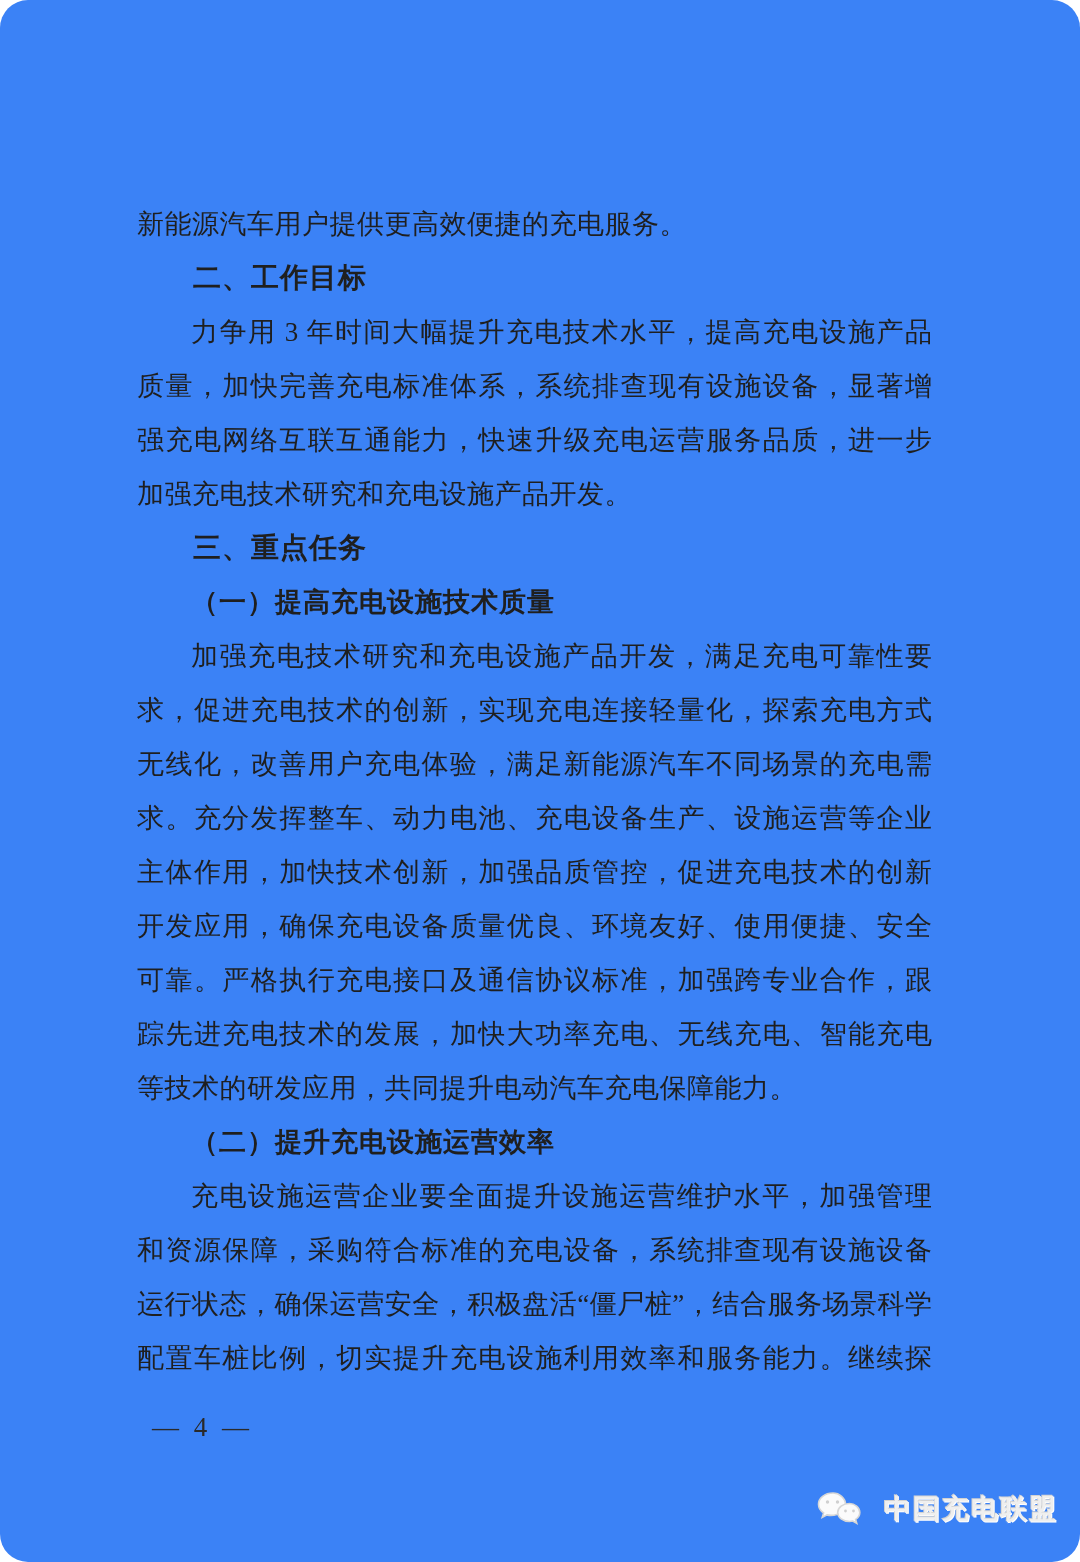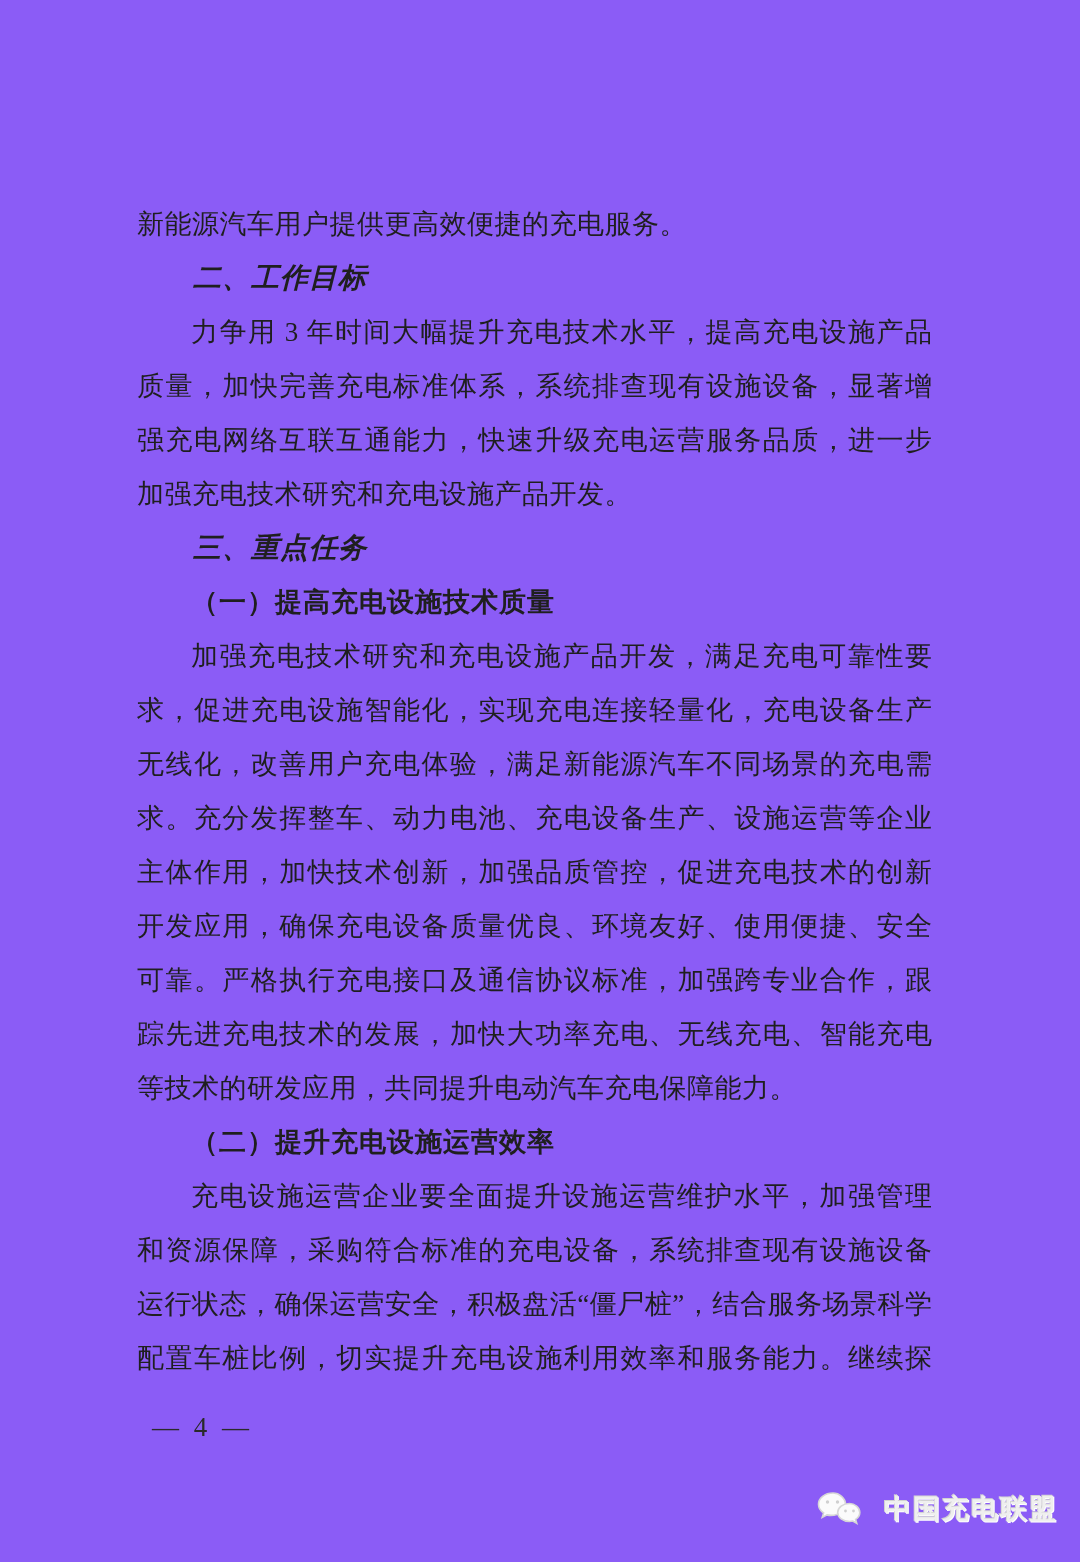--- a/index.html
+++ b/index.html
@@ -4,24 +4,25 @@
 <style>
   html, body {
     margin: 0;
     padding: 0;
     background: #ffffff;
   }
   .page {
     position: relative;
     width: 1080px;
     height: 1562px;
-    background: #8b5cf6;
+    background: #3b82f6;
     overflow: hidden;
     font-family: "Liberation Serif", serif;
     color: #1f1f1f;
+    border-radius: 28px;
   }
   .textblock {
     position: absolute;
     left: 137px;
     top: 197px;
     width: 795px;
   }
   .line {
     height: 54px;
     line-height: 54px;
@@ -38,21 +39,20 @@
     letter-spacing: 0;
   }
   .line.indent {
     text-indent: 2em;
   }
   .line.h1 {
     font-family: "Liberation Sans", sans-serif;
     font-weight: bold;
     font-size: 28px;
     letter-spacing: 1px;
-    font-style: italic;
   }
   .line.h2 {
     font-weight: bold;
     font-size: 27px;
     letter-spacing: 1px;
   }
   .page-number {
     position: absolute;
     left: 152px;
     top: 1402px;
@@ -91,21 +91,21 @@
   <div class="textblock">
     <div class="line">新能源汽车用户提供更高效便捷的充电服务。</div>
     <div class="line h1 indent">二、工作目标</div>
     <div class="line indent justify">力争用 3 年时间大幅提升充电技术水平，提高充电设施产品</div>
     <div class="line justify">质量，加快完善充电标准体系，系统排查现有设施设备，显著增</div>
     <div class="line justify">强充电网络互联互通能力，快速升级充电运营服务品质，进一步</div>
     <div class="line">加强充电技术研究和充电设施产品开发。</div>
     <div class="line h1 indent">三、重点任务</div>
     <div class="line h2 indent">（一）提高充电设施技术质量</div>
     <div class="line indent justify">加强充电技术研究和充电设施产品开发，满足充电可靠性要</div>
-    <div class="line justify">求，促进充电设施智能化，实现充电连接轻量化，充电设备生产</div>
+    <div class="line justify">求，促进充电技术的创新，实现充电连接轻量化，探索充电方式</div>
     <div class="line justify">无线化，改善用户充电体验，满足新能源汽车不同场景的充电需</div>
     <div class="line justify">求。充分发挥整车、动力电池、充电设备生产、设施运营等企业</div>
     <div class="line justify">主体作用，加快技术创新，加强品质管控，促进充电技术的创新</div>
     <div class="line justify">开发应用，确保充电设备质量优良、环境友好、使用便捷、安全</div>
     <div class="line justify">可靠。严格执行充电接口及通信协议标准，加强跨专业合作，跟</div>
     <div class="line justify">踪先进充电技术的发展，加快大功率充电、无线充电、智能充电</div>
     <div class="line">等技术的研发应用，共同提升电动汽车充电保障能力。</div>
     <div class="line h2 indent">（二）提升充电设施运营效率</div>
     <div class="line indent justify">充电设施运营企业要全面提升设施运营维护水平，加强管理</div>
     <div class="line justify">和资源保障，采购符合标准的充电设备，系统排查现有设施设备</div>

